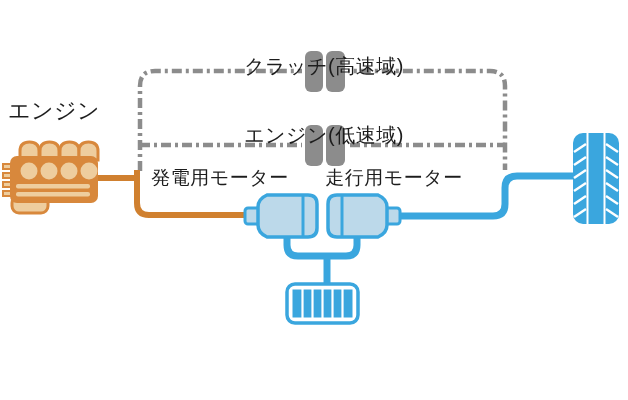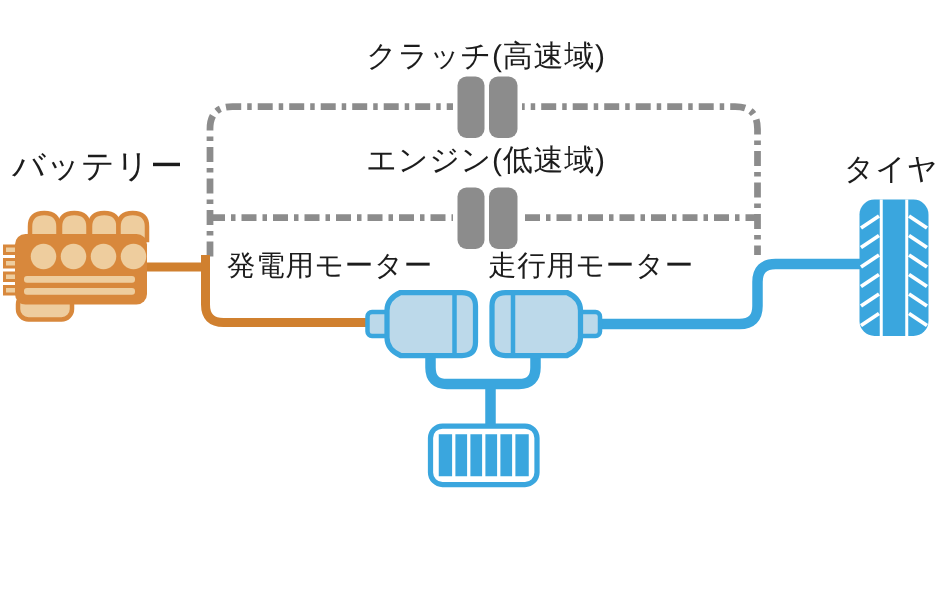--- a/index.html
+++ b/index.html
@@ -12,21 +12,21 @@
     position:relative;width:628px;height:400px;background:var(--background);
     font-family:"Liberation Sans","DejaVu Sans",sans-serif;color:var(--text);
     overflow:hidden;
   }
   #diagram-svg{position:absolute;left:0;top:0;}
   .lbl{
     position:absolute;white-space:nowrap;font-weight:500;color:var(--text);
     line-height:1.15;letter-spacing:0.5px;
   }
   .lbl.centered{transform:translateX(-50%);}
-  .fs20{font-size:20px;} .fs19{font-size:19px;} .fs22{font-size:22px;}
+  .fs20{font-size:20px;margin-top:28px;} .fs19{font-size:19px;} .fs22{font-size:22px;}
 </style>
 </head>
 <body>
 
 <div id="canvas">
 
   <svg id="diagram-svg" width="628" height="400" viewBox="0 0 628 400">
 
     <path d="M140,171 V86 Q140,71 155,71 H490 Q505,71 505,86 V170" fill="none" stroke="var(--gray)" stroke-width="4.5" stroke-dasharray="10 4 3 4"></path>
 
@@ -121,21 +121,20 @@
         <line x1="606" y1="196" x2="618" y2="204"></line>
         <line x1="606" y1="209" x2="618" y2="217"></line>
       </g>
     </g>
   </svg>
 
   <div class="lbl centered fs20" style="left:324px;top:27px;">クラッチ(高速域)</div>
 
   <div class="lbl centered fs20" style="left:324px;top:96px;">エンジン(低速域)</div>
 
-  <div class="lbl fs22" style="left:8px;top:98px;">バッテリー</div>
+  <div class="lbl fs22" style="left:8px;top:98px;">エンジン</div>
 
-  <div class="lbl centered fs20" style="left:594px;top:102px;">タイヤ</div>
 
   <div class="lbl centered fs19" style="left:220px;top:167px;">発電用モーター</div>
 
   <div class="lbl centered fs19" style="left:394px;top:167px;">走行用モーター</div>
 
 </div>
 
 </body></html>

